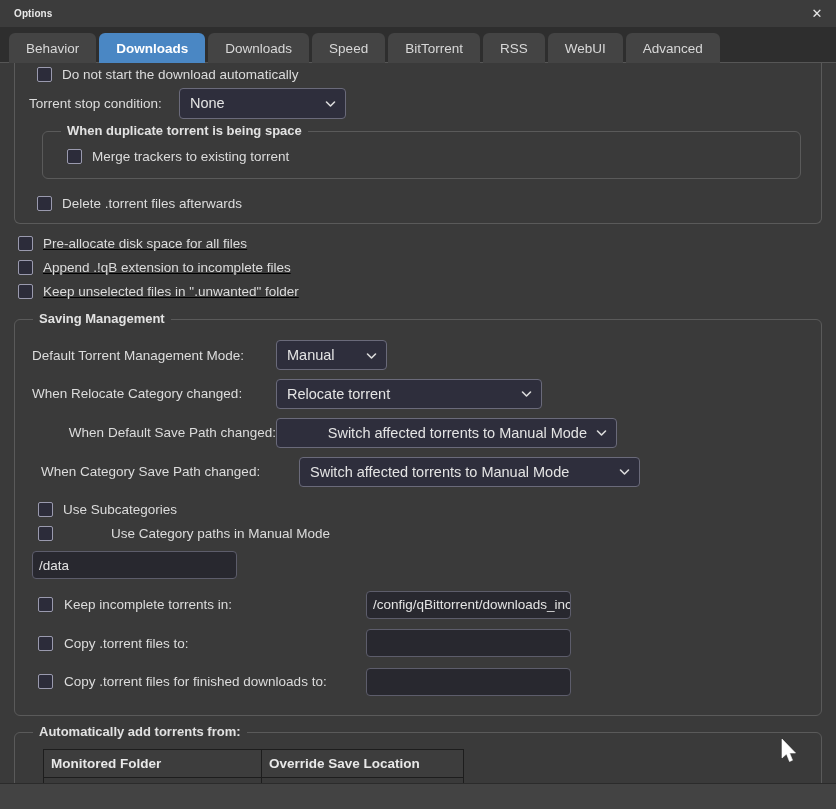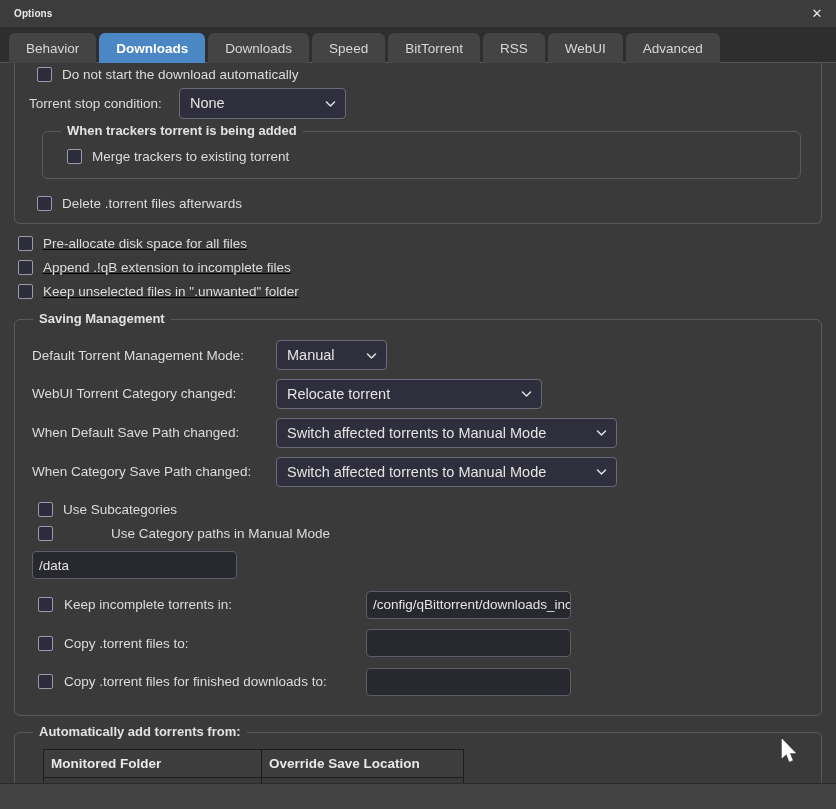--- a/index.html
+++ b/index.html
@@ -255,21 +255,21 @@
           <span class="cval">None</span>
           <span class="carrow">
             <svg width="13" height="13" viewBox="0 0 13 13">
                 <path d="M2.5 5 L6.5 9 L10.5 5" fill="none" stroke="#dcdcdc" stroke-width="1.6" stroke-linecap="round" stroke-linejoin="round"></path>
               </svg>
           </span>
         </div>
       </div>
 
       <div class="groupbox" style="margin:10px 10px 0 17px; padding:12px 10px 10px 10px;">
-        <div class="legend">When trackers torrent is being added</div>
+        <div class="legend">When duplicate torrent is being space</div>
         <div class="chk-row" style="margin-left:14px;">
           <span class="chk"></span>
           <span class="chk-label">Merge trackers to existing torrent</span>
         </div>
       </div>
 
       <div class="chk-row" style="margin:12px 0 0 12px;">
         <span class="chk"></span>
         <span class="chk-label">Delete .torrent files afterwards</span>
       </div>
@@ -299,44 +299,44 @@
           <span class="cval">Manual</span>
           <span class="carrow">
             <svg width="13" height="13" viewBox="0 0 13 13">
                 <path d="M2.5 5 L6.5 9 L10.5 5" fill="none" stroke="#dcdcdc" stroke-width="1.6" stroke-linecap="round" stroke-linejoin="round"></path>
               </svg>
           </span>
         </div>
       </div>
 
       <div class="field-row" style="height:39px; margin-left:7px;">
-        <span class="field-label" style="width:244px;">WebUI Torrent Category changed:</span>
+        <span class="field-label" style="width:244px;">When Relocate Category changed:</span>
         <div class="combo" style="width:266px;">
           <span class="cval">Relocate torrent</span>
           <span class="carrow">
             <svg width="13" height="13" viewBox="0 0 13 13">
                 <path d="M2.5 5 L6.5 9 L10.5 5" fill="none" stroke="#dcdcdc" stroke-width="1.6" stroke-linecap="round" stroke-linejoin="round"></path>
               </svg>
           </span>
         </div>
       </div>
 
-      <div class="field-row" style="height:39px; margin-left:7px;">
+      <div class="field-row" style="height:39px; margin-left:7px;text-align:right;">
         <span class="field-label" style="width:244px;">When Default Save Path changed:</span>
         <div class="combo" style="width:341px;">
           <span class="cval">Switch affected torrents to Manual Mode</span>
           <span class="carrow">
             <svg width="13" height="13" viewBox="0 0 13 13">
                 <path d="M2.5 5 L6.5 9 L10.5 5" fill="none" stroke="#dcdcdc" stroke-width="1.6" stroke-linecap="round" stroke-linejoin="round"></path>
               </svg>
           </span>
         </div>
       </div>
 
-      <div class="field-row" style="height:39px; margin-left:7px;">
+      <div class="field-row" style="height:39px; margin-left:16px;gap:14px;">
         <span class="field-label" style="width:244px;">When Category Save Path changed:</span>
         <div class="combo" style="width:341px;">
           <span class="cval">Switch affected torrents to Manual Mode</span>
           <span class="carrow">
             <svg width="13" height="13" viewBox="0 0 13 13">
                 <path d="M2.5 5 L6.5 9 L10.5 5" fill="none" stroke="#dcdcdc" stroke-width="1.6" stroke-linecap="round" stroke-linejoin="round"></path>
               </svg>
           </span>
         </div>
       </div>

